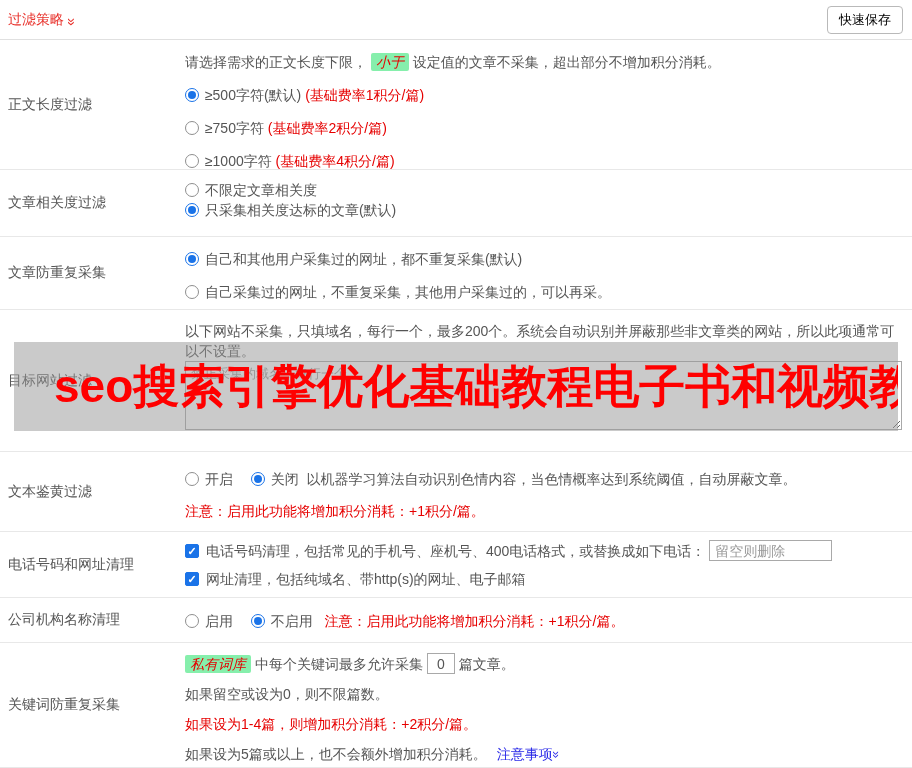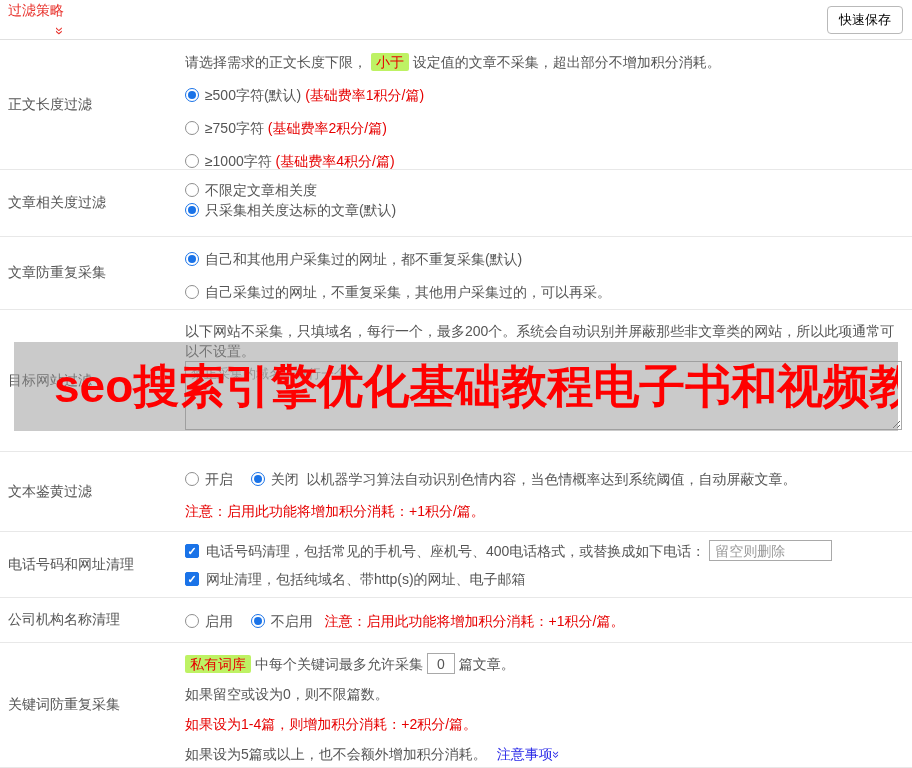--- a/index.html
+++ b/index.html
@@ -14,21 +14,21 @@
     overflow: hidden;
   }
   .header {
     height: 40px;
     display: flex;
     align-items: center;
     justify-content: space-between;
     padding: 0 9px 0 8px;
     border-bottom: 1px solid #e0e0e0;
   }
-  .header-left { display: flex; align-items: flex-end; gap: 4px; flex-direction: column; }
+  .header-left { display: flex; align-items: flex-end; gap: 4px; }
   .page-title { color: #e8302a; font-size: 14px; }
   .chev-down {
     display: inline-block;
     transform: rotate(90deg);
     font-size: 14px;
     color: #e8302a;
     line-height: 1;
   }
   .save-btn {
     border: 1px solid #b9b9b9;
@@ -91,23 +91,24 @@
     width: 12px;
     color: #fff;
     font-size: 11px;
     line-height: 14px;
     text-align: center;
     font-weight: bold;
   }
   .red { color: #e60000; }
   .hl {
     color: #e60000;
-    background: #bef264;
+    background: #86efac;
     padding: 1px 5px;
     border-radius: 2px;
+    font-style: italic;
   }
   .blue-link { color: #2b2be8; cursor: pointer; text-decoration: none; }
   .blue-link .chev-down { color: #2b2be8; font-size: 13px; }
   .txt-input {
     border: 1px solid #a9a9a9;
     height: 21px;
     font-size: 14px;
     padding: 1px 5px;
     font-family: "Liberation Sans", sans-serif;
     color: #555;

